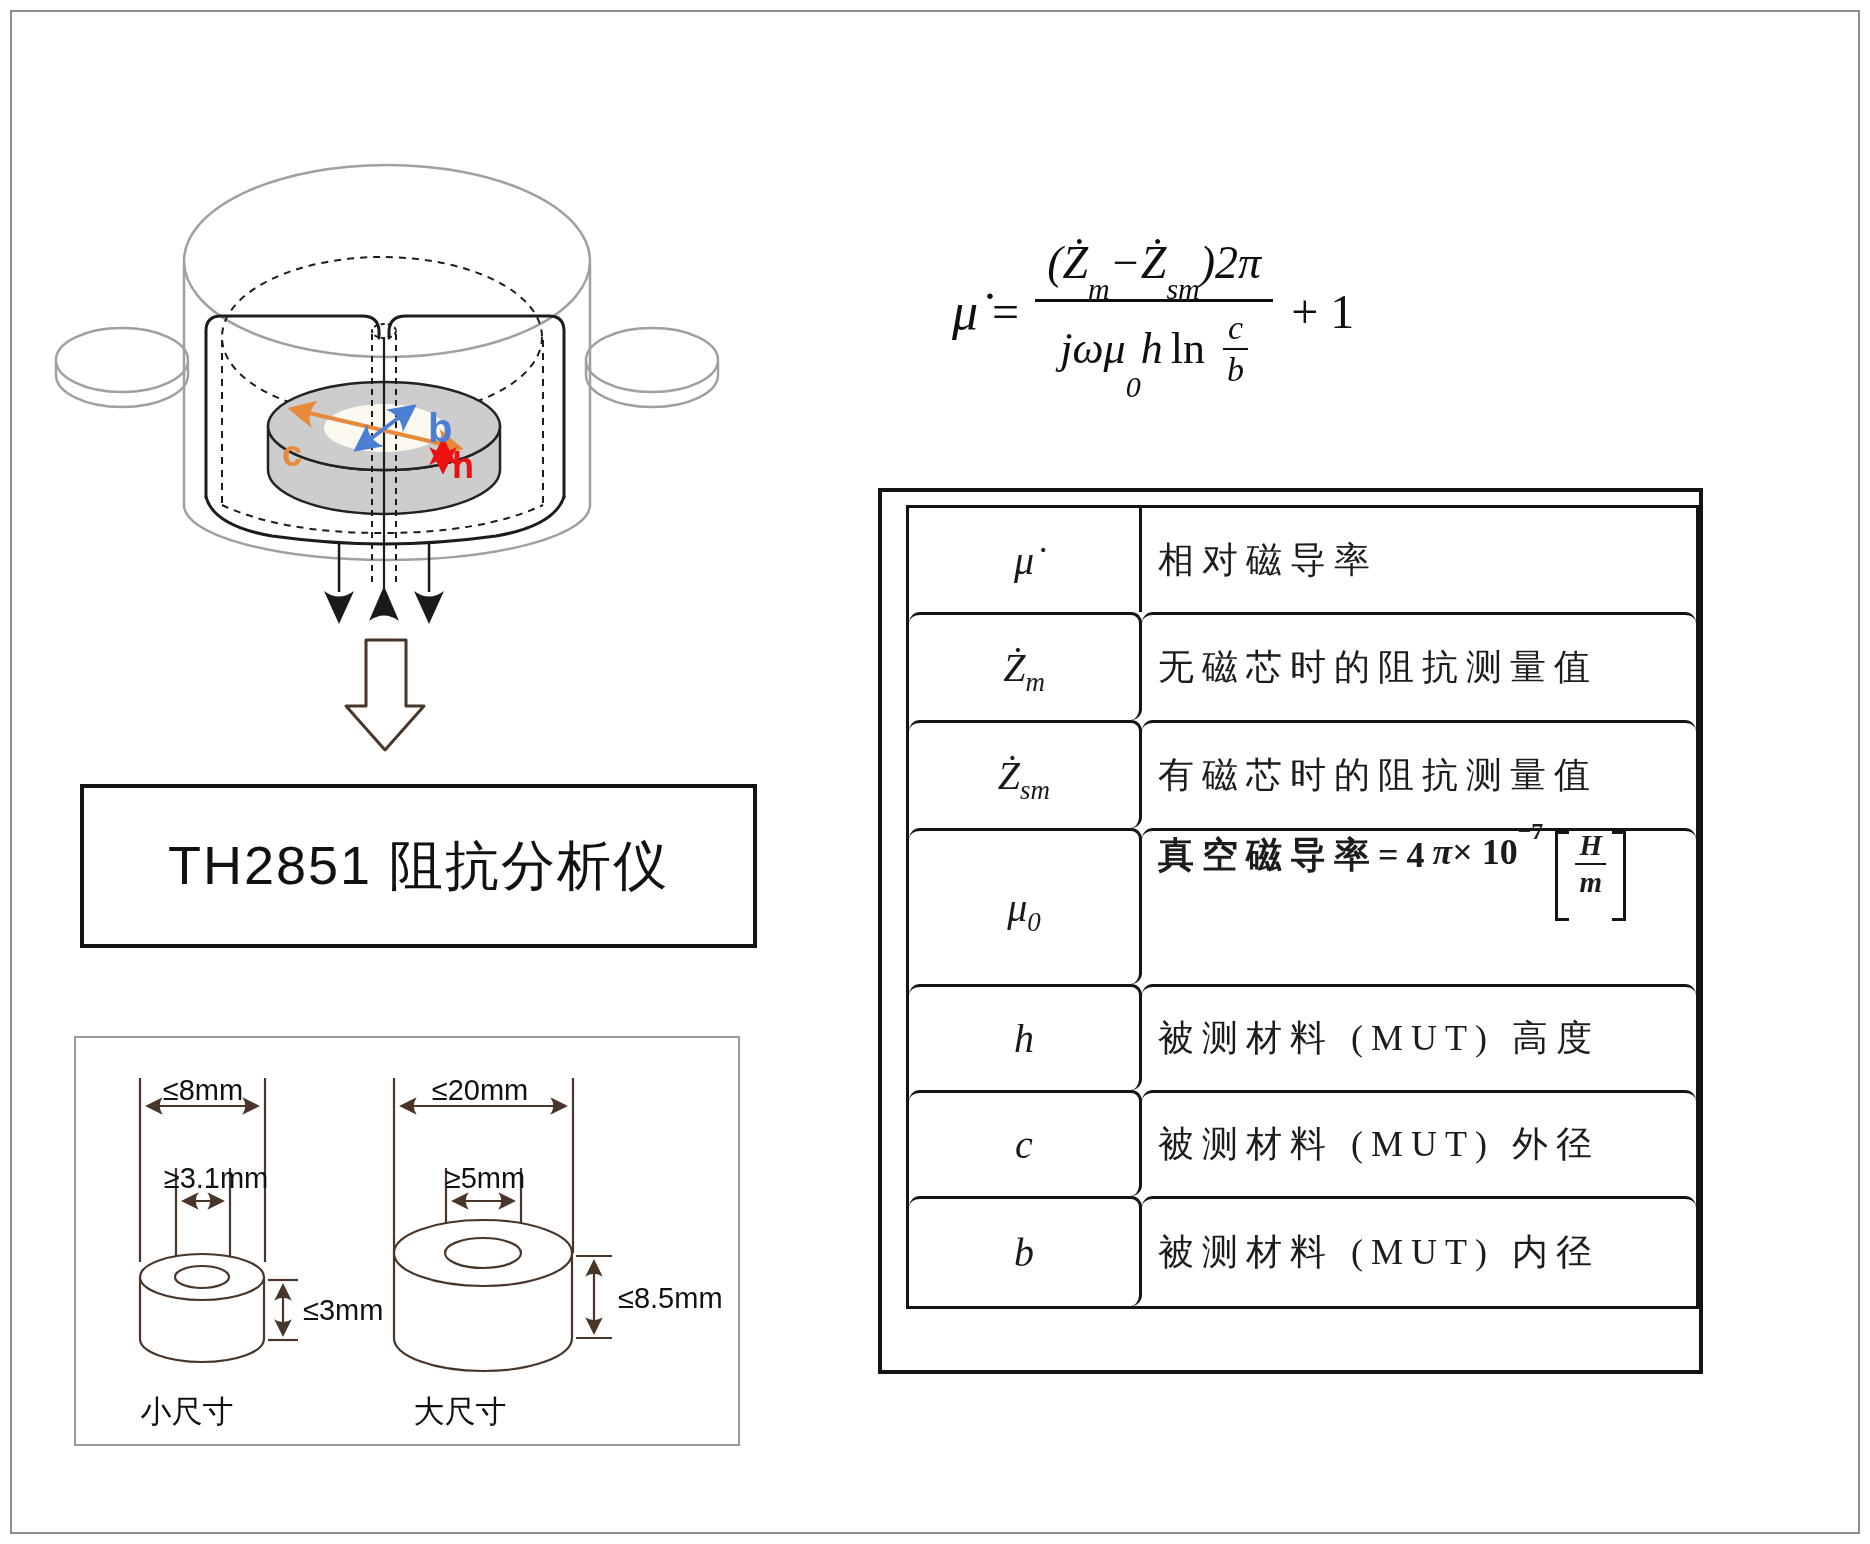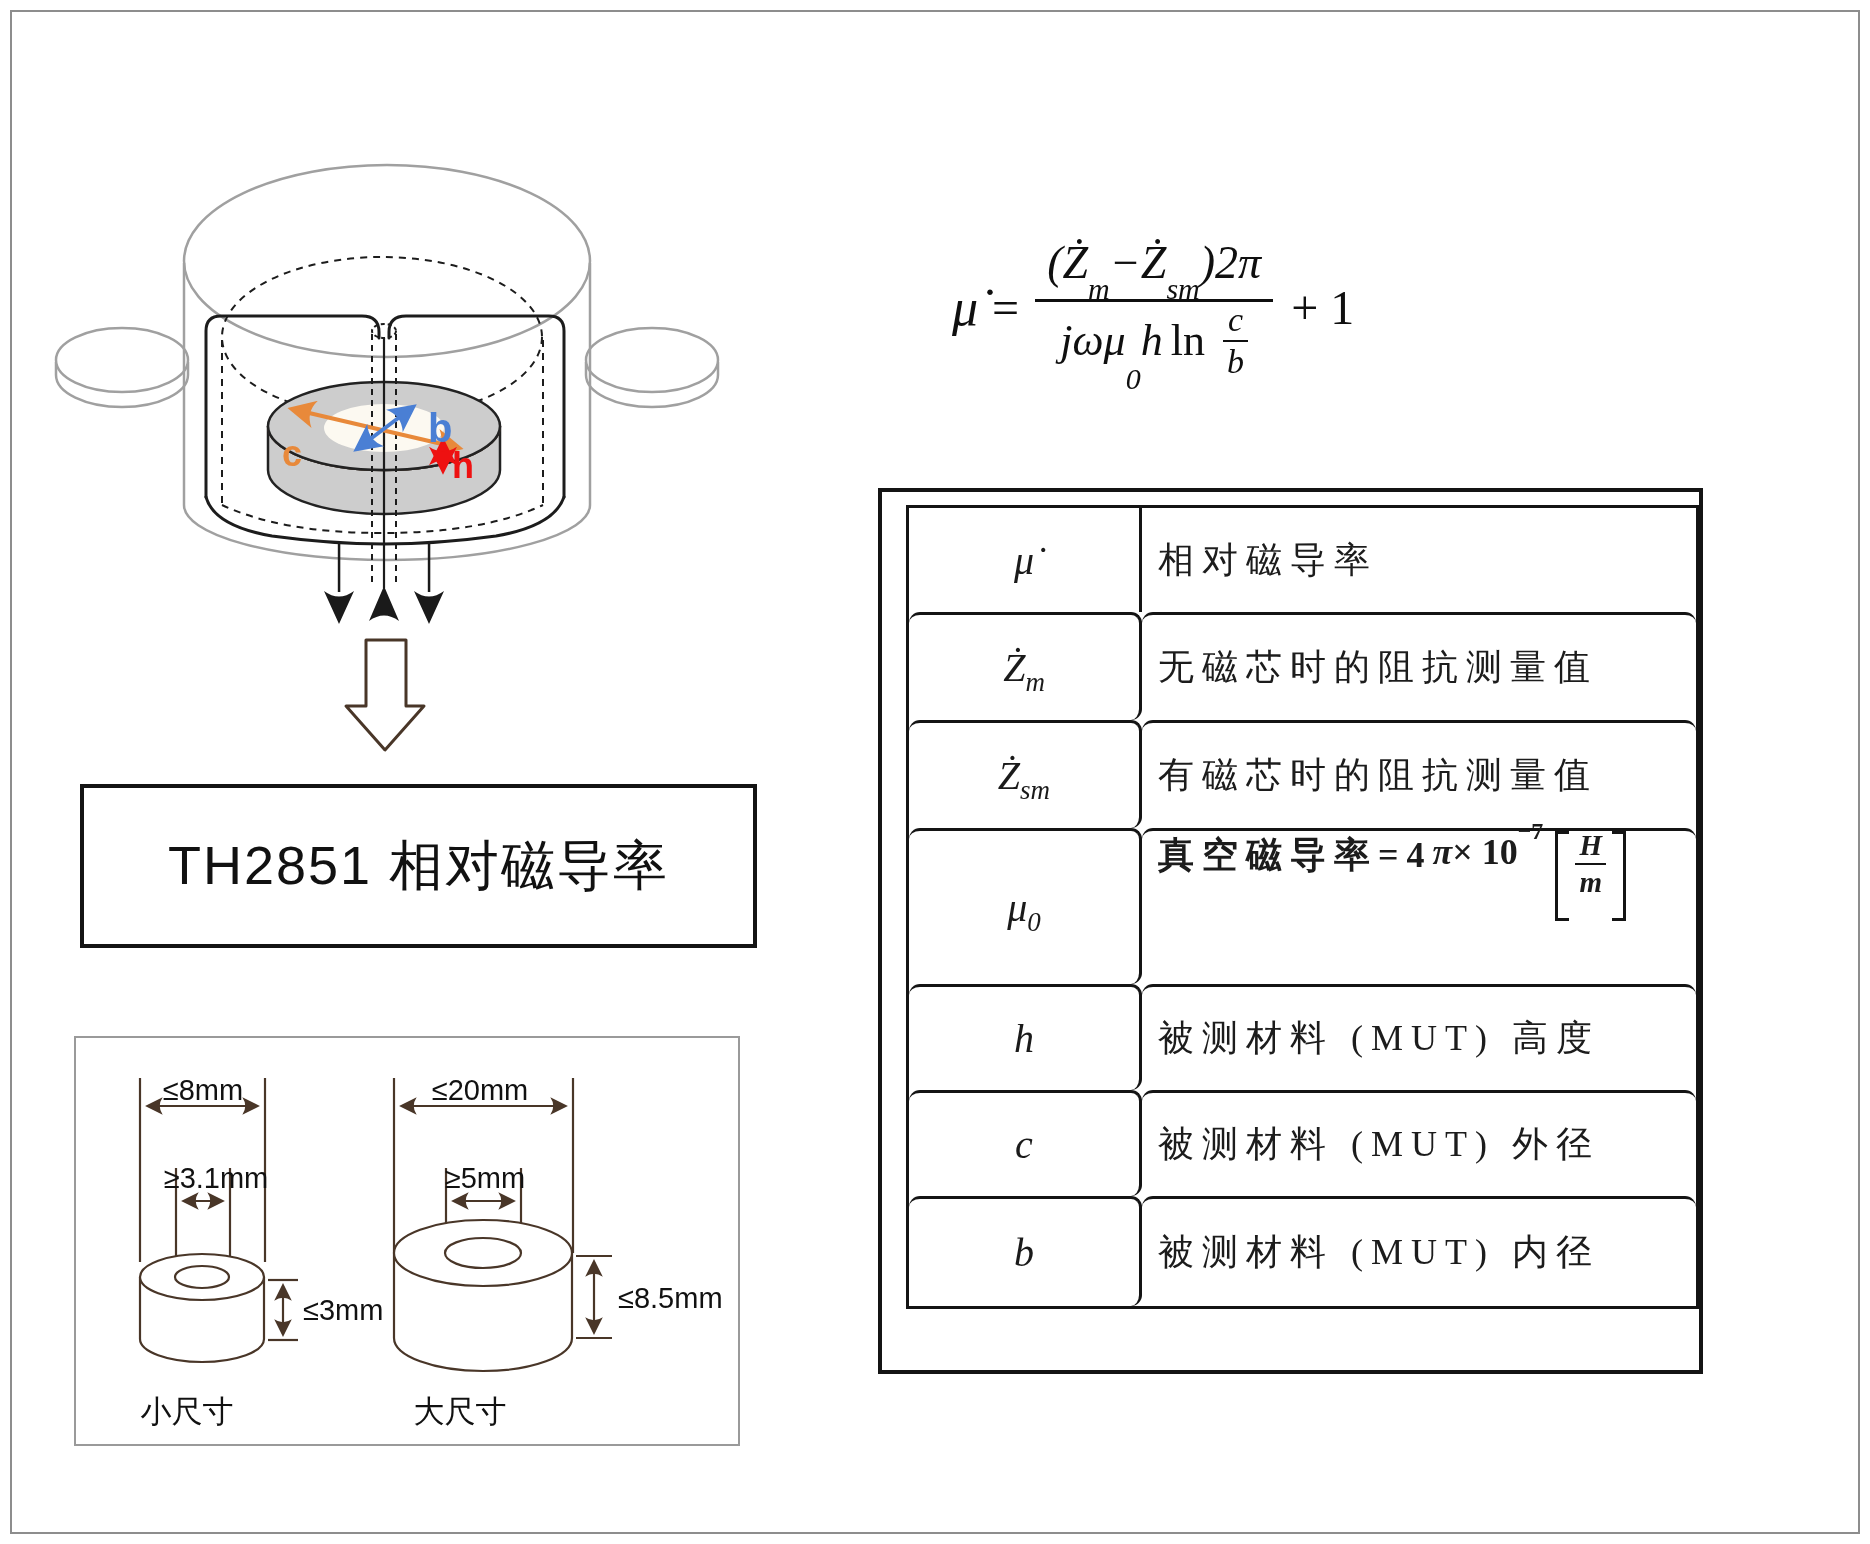--- a/index.html
+++ b/index.html
@@ -19,21 +19,21 @@
   .panel{position:absolute;left:74px;top:1036px;width:662px;height:406px;border:2px solid #9a9a9a;text-decoration:underline;}
 
   
   .formula{position:absolute;left:952px;top:236px;display:flex;align-items:center;
            font-family:"Liberation Serif","DejaVu Serif",serif;color:#0f0f0f;}
   .f-lhs{font-style:italic;font-size:52px;margin-right:14px;}
   .f-eq{font-size:48px;margin-right:16px;}
   .frac{display:inline-flex;flex-direction:column;align-items:center;}
   .frac .num{font-style:italic;font-size:46px;border-bottom:3px solid #0f0f0f;padding:0 12px 10px 12px;
              display:flex;align-items:flex-start;}
-  .frac .den{font-style:italic;font-size:44px;display:flex;align-items:center;}
+  .frac .den{font-style:italic;font-size:44px;padding-top:8px;display:flex;align-items:center;}
   .f-sub{font-size:30px;font-style:italic;align-self:flex-end;transform:translateY(6px);}
   sub.f-sub{transform:none;vertical-align:-8px;line-height:0;}
   .f-ln{font-style:normal;margin:0 18px 0 8px;}
   .sfrac{display:inline-flex;flex-direction:column;align-items:center;font-size:34px;line-height:1.05;}
   .sfrac .t{border-bottom:2.5px solid #0f0f0f;padding:0 5px 2px 5px;}
   .sfrac .b{padding-top:2px;}
   .f-tail{font-size:48px;margin-left:18px;}
 
   
   .tbl-outer{position:absolute;left:878px;top:488px;width:817px;height:878px;border:4px solid #141414;}
@@ -132,21 +132,21 @@
       <path d="M339,624 L354,591 Q339,602 324,591 Z"></path>
       <path d="M427.8,544 h2.5 V592 h-2.5 Z"></path>
       <path d="M429,624 L444,591 Q429,602 414,591 Z"></path>
       <path d="M384,586 L399,621 Q384,610 369,621 Z"></path>
     </g>
 
     <path d="M366,640 H406 V706 H424 L385,750 L346,706 H366 Z" fill="#ffffff" stroke="#493628" stroke-width="3" stroke-linejoin="round"></path>
   </svg>
 
   <div class="thbox">
-    <span>TH2851 相对磁导率</span>
+    <span>TH2851 阻抗分析仪</span>
   </div>
 
   <div class="panel">
     <svg width="658" height="402" viewBox="76 1038 658 402">
       <defs>
         <marker id="ah-br" viewBox="0 0 12 12" refX="10" refY="6" markerWidth="8" markerHeight="8" orient="auto-start-reverse">
           <path d="M0,0 L12,6 L0,12 Q4,6 0,0 Z" fill="#493628"></path>
           </marker>
       </defs>
 

